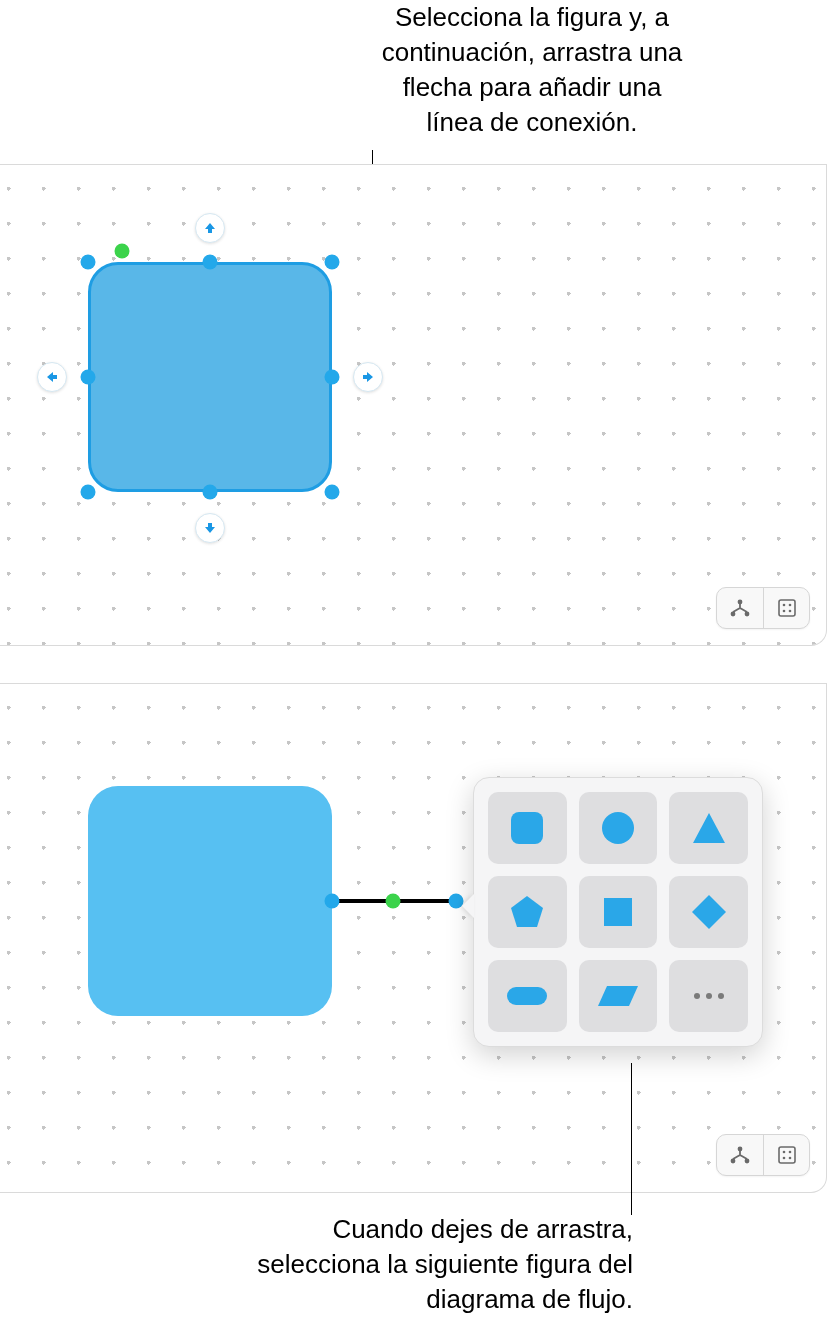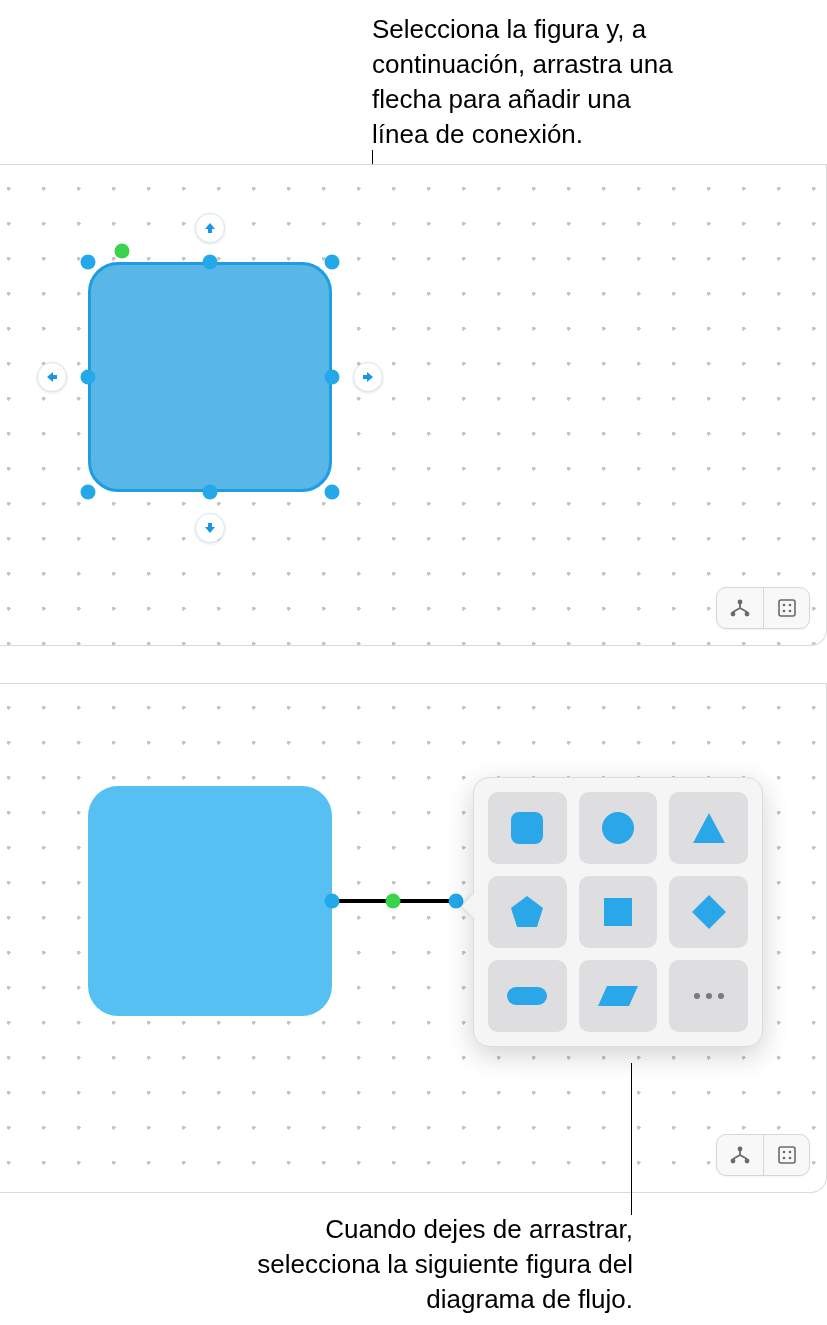--- a/index.html
+++ b/index.html
@@ -154,21 +154,21 @@
     border-bottom: 12px solid transparent;
     border-right: 12px solid #f5f5f6;
     filter: drop-shadow(-2px 0 2px rgba(0,0,0,0.1));
   }
 
   svg { display: block; }
 </style>
 </head>
 <body>
 
-<div class="callout" style="left:372px; top:12px; width:320px;">Selecciona la figura y, a continuación, arrastra una flecha para añadir una línea de conexión.</div>
+<div class="callout" style="left:372px; top:0; width:320px;text-align:center;">Selecciona la figura y, a continuación, arrastra una flecha para añadir una línea de conexión.</div>
 <div class="callout-line" style="left:372px; top:150px; height:218px;"></div>
 
 <div id="canvas-1" class="canvas">
   <div class="dotgrid"></div>
 
   <div id="sq1" class="shape-square"></div>
 
   <div class="sel-handle" style="left:88px;  top:97px;"></div>
   <div class="sel-handle" style="left:210px; top:97px;"></div>
   <div class="sel-handle" style="left:332px; top:97px;"></div>
@@ -296,13 +296,13 @@
         <circle cx="7" cy="7" r="1.3" fill="currentColor"></circle>
         <circle cx="13" cy="7" r="1.3" fill="currentColor"></circle>
         <circle cx="7" cy="13" r="1.3" fill="currentColor"></circle>
         <circle cx="13" cy="13" r="1.3" fill="currentColor"></circle>
       </svg>
     </div>
   </div>
 </div>
 
 <div class="callout-line" style="left:631px; top:1063px; height:152px;"></div>
-<div class="callout right" style="left:246px; top:1212px; width:387px;">Cuando dejes de arrastrar, selecciona la siguiente figura del diagrama de flujo.</div>
+<div class="callout right" style="left:246px; top:1212px; width:387px;">Cuando dejes de arrastra, selecciona la siguiente figura del diagrama de flujo.</div>
 
 </body></html>

